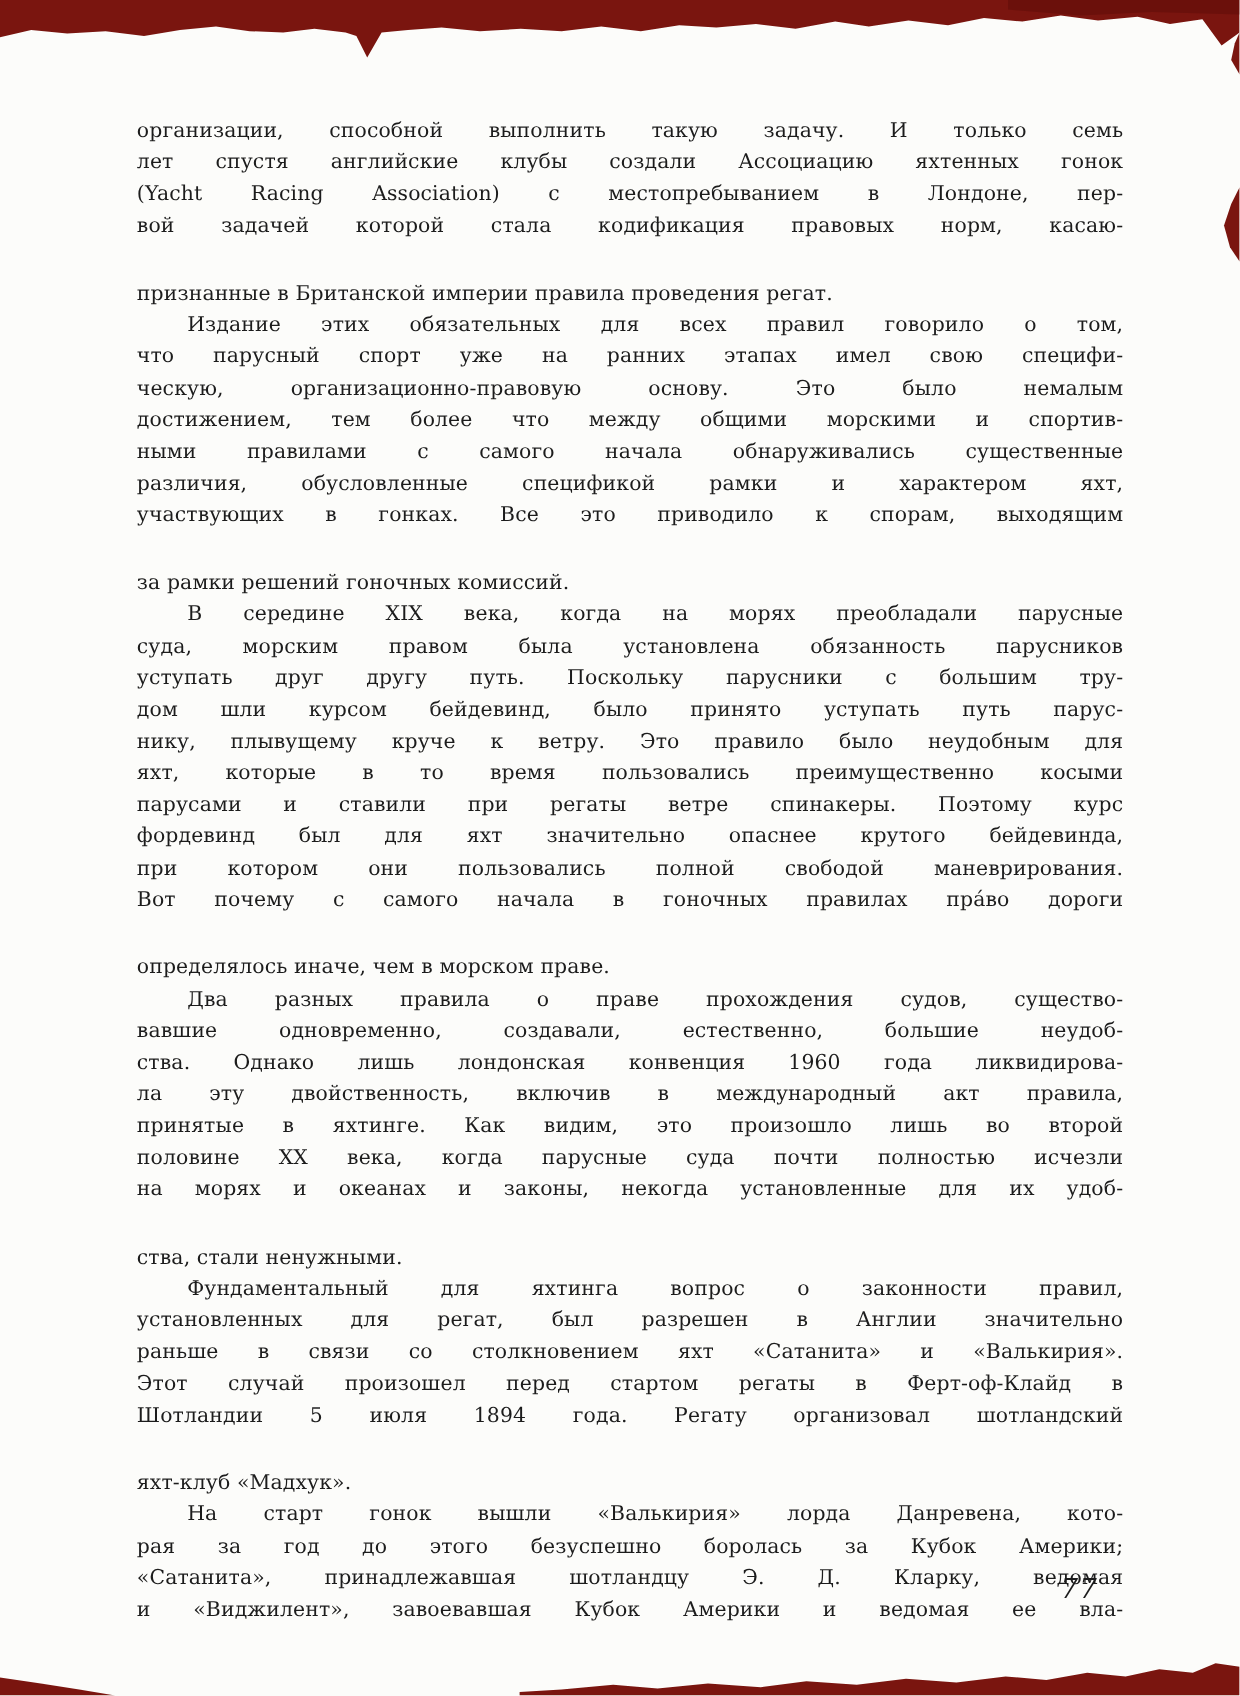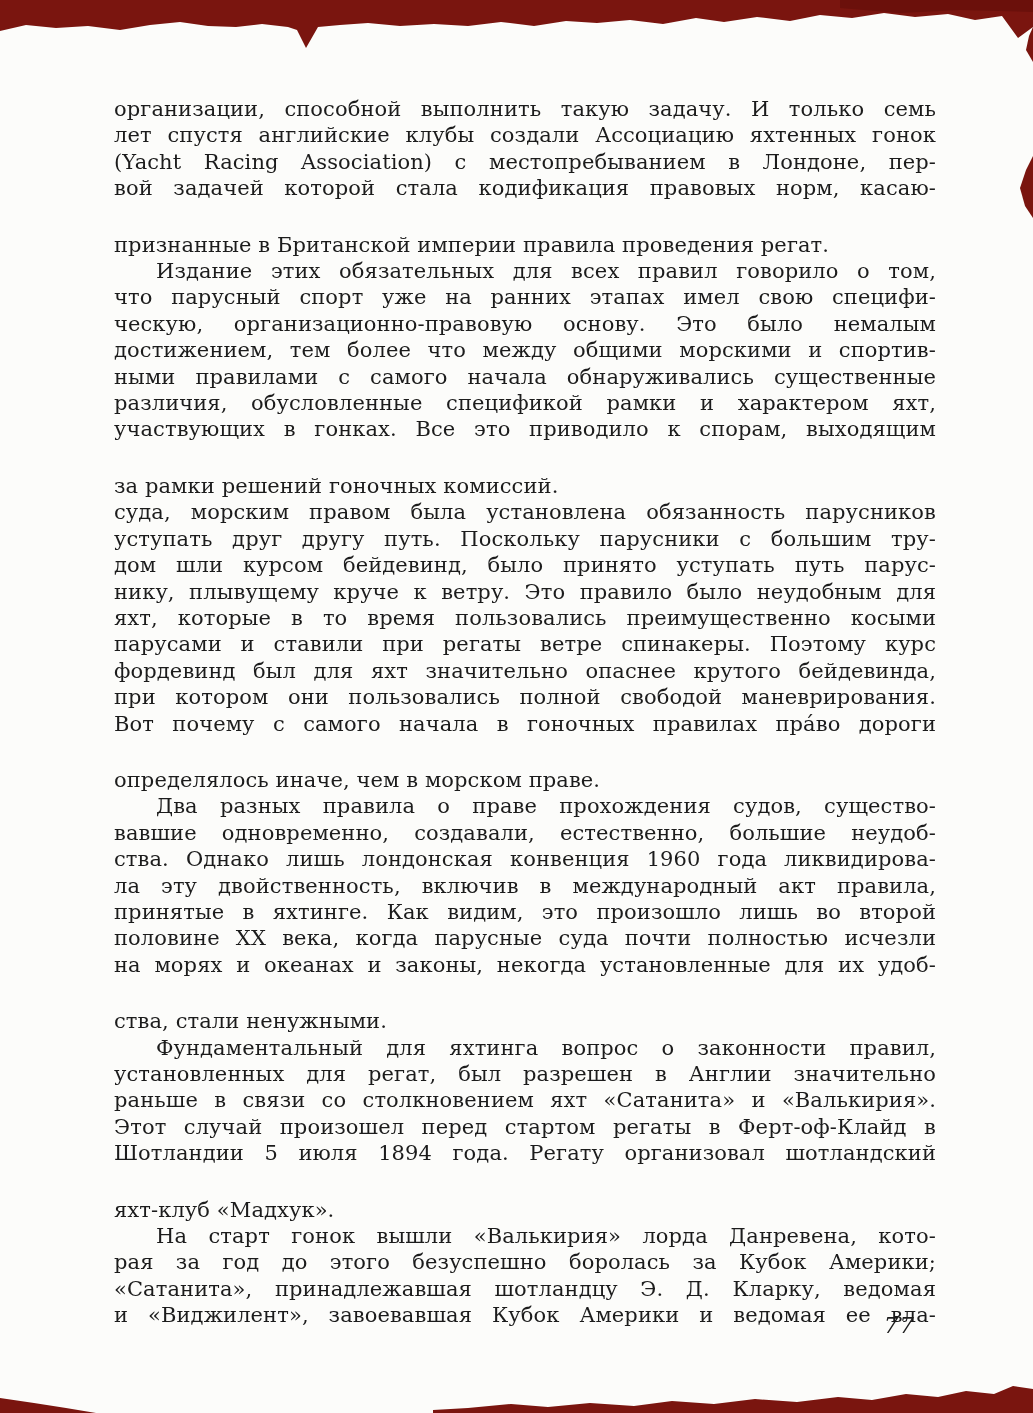--- a/index.html
+++ b/index.html
@@ -25,21 +25,21 @@
     pointer-events: none;
   }
   .artifacts polygon { fill: var(--artifact); }
   .artifacts polygon.dark { fill: var(--artifact-dark); opacity: 0.55; }
   .text-block {
     position: absolute;
     left: 114px;
     top: 96px;
     width: 822px;
     color: var(--ink);
-    font-size: 21px;
+    font-size: 17px;
     line-height: 26.4px;
     letter-spacing: 0.1px;
   }
   .paragraph { margin: 0; }
   .line {
     text-align: justify;
     text-align-last: justify;
     white-space: normal;
   }
   .line.indent { text-indent: 42px; }
@@ -90,20 +90,21 @@
       <div class="line indent">Издание этих обязательных для всех правил говорило о том,</div>
       <div class="line">что парусный спорт уже на ранних этапах имел свою специфи-</div>
       <div class="line">ческую, организационно-правовую основу. Это было немалым</div>
       <div class="line">достижением, тем более что между общими морскими и спортив-</div>
       <div class="line">ными правилами с самого начала обнаруживались существенные</div>
       <div class="line">различия, обусловленные спецификой рамки и характером яхт,</div>
       <div class="line">участвующих в гонках. Все это приводило к спорам, выходящим</div>
       <div class="line last">за рамки решений гоночных комиссий.</div>
     </div>
     <div class="paragraph">
+      <div class="line indent">В середине XIX века, когда на морях преобладали парусные</div>
       <div class="line">суда, морским правом была установлена обязанность парусников</div>
       <div class="line">уступать друг другу путь. Поскольку парусники с большим тру-</div>
       <div class="line">дом шли курсом бейдевинд, было принято уступать путь парус-</div>
       <div class="line">нику, плывущему круче к ветру. Это правило было неудобным для</div>
       <div class="line">яхт, которые в то время пользовались преимущественно косыми</div>
       <div class="line">парусами и ставили при регаты ветре спинакеры. Поэтому курс</div>
       <div class="line">фордевинд был для яхт значительно опаснее крутого бейдевинда,</div>
       <div class="line">при котором они пользовались полной свободой маневрирования.</div>
       <div class="line">Вот почему с самого начала в гоночных правилах пра́во дороги</div>
       <div class="line last">определялось иначе, чем в морском праве.</div>

